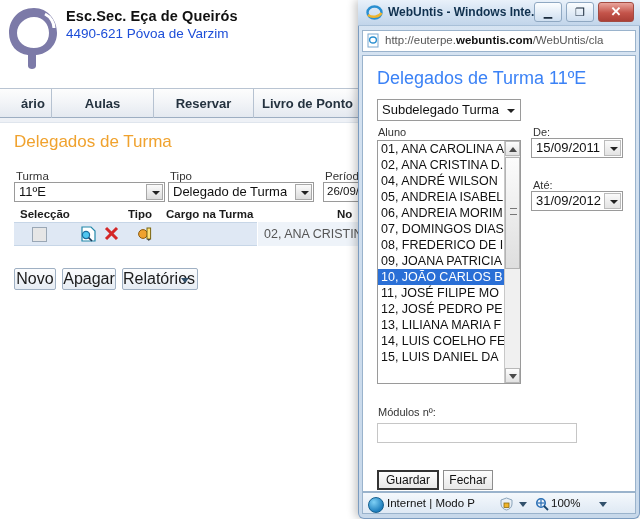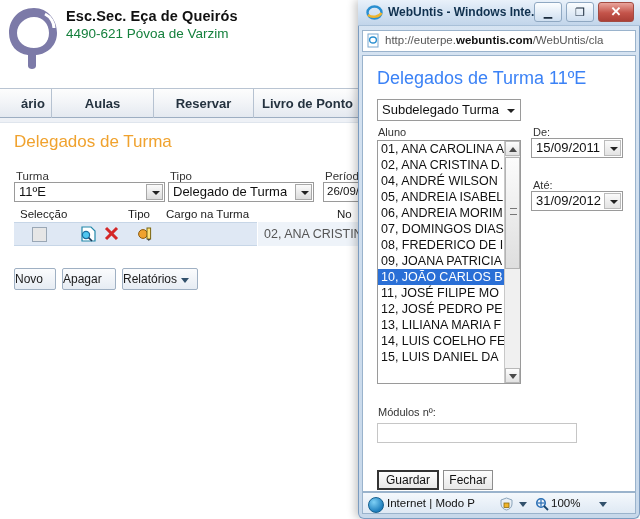--- a/index.html
+++ b/index.html
@@ -9,21 +9,21 @@
     font-family:"Liberation Sans", sans-serif;
     font-size:12px;color:#1c1c1c;
   }
 
   
   #page{position:absolute;left:0;top:0;width:640px;height:519px;background:#fff;}
 
   .header{position:absolute;left:0;top:0;width:640px;height:86px;background:#fff;}
   .logo{position:absolute;left:4px;top:4px;width:58px;height:66px;}
   .school-name{position:absolute;left:66px;top:8px;font-size:14.5px;font-weight:bold;color:#111;letter-spacing:0.1px;}
-  .school-addr{position:absolute;left:66px;top:26px;font-size:13.5px;color:#15803d;}
+  .school-addr{position:absolute;left:66px;top:26px;font-size:13.5px;color:#1d4ed8;}
 
   
   .tabstrip{position:absolute;left:0;top:88px;width:640px;height:30px;
     background:linear-gradient(to bottom,#fdfdfd 0%,#f3f5f8 45%,#e4e9f0 100%);
     border-top:1px solid #b9c4d2;border-bottom:1px solid #9daec2;box-sizing:border-box;}
   .tab{position:absolute;top:0;height:29px;line-height:29px;text-align:center;
     font-size:13px;font-weight:bold;color:#24323f;
     border-right:1px solid #b6c2d1;box-sizing:border-box;}
   .tab.first{border-left:none;}
   .underbar{position:absolute;left:0;top:118px;width:640px;height:4px;background:#eef1f6;border-bottom:1px solid #dfe5ed;}
@@ -34,30 +34,30 @@
   .combo{position:absolute;height:20px;border:1px solid #9a9a9a;background:#fff;box-sizing:border-box;}
   .combo .val{position:absolute;left:4px;top:1px;font-size:13px;color:#111;white-space:nowrap;overflow:hidden;}
   .combo .arrowbox{position:absolute;right:1px;top:1px;width:17px;height:16px;
     background:linear-gradient(to bottom,#fbfbfb,#dcdcdc);border:1px solid #a8a8a8;box-sizing:border-box;}
   .combo .arrowbox:after{content:"";position:absolute;left:5px;top:6px;
     border-left:4px solid transparent;border-right:4px solid transparent;border-top:4px solid #222;}
   .textbox{position:absolute;height:20px;border:1px solid #9a9a9a;background:#fff;box-sizing:border-box;
     font-size:11.5px;color:#111;padding:2px 3px;overflow:hidden;white-space:nowrap;}
 
   
-  .gridhead{position:absolute;font-size:11.5px;font-weight:normal;color:#1b1b1b;}
+  .gridhead{position:absolute;font-size:11.5px;font-weight:bold;color:#1b1b1b;}
   .gridrow{position:absolute;left:14px;top:222px;width:346px;height:24px;background:#dfe8f4;border-top:1px solid #c7d6e7;border-bottom:1px solid #c7d6e7;box-sizing:border-box;}
   .cellbox{position:absolute;top:222px;height:24px;background:#eef3f9;border-left:1px solid #fff;box-sizing:border-box;
     font-size:12.5px;color:#555;line-height:24px;padding-left:6px;overflow:hidden;white-space:nowrap;}
   .chk{position:absolute;left:32px;top:227px;width:13px;height:13px;border:1px solid #9aa7b5;background:#e6e6e6;}
 
   .btn{position:absolute;height:22px;box-sizing:border-box;
     background:linear-gradient(to bottom,#fbfcfd,#e6ecf3);
     border:1px solid #9fb0c3;border-radius:2px;
-    font-size:12px;color:#1b1b1b;line-height:20px;}
+    font-size:16px;color:#1b1b1b;text-align:center;line-height:20px;}
   .btn .cap{display:block;}
 
   
   #popup{position:absolute;left:358px;top:0px;width:282px;height:519px;}
   .win-frame{position:absolute;left:0;top:0;width:282px;height:519px;
     background:linear-gradient(to bottom,#d7e4f2,#c7d8ea);
     border:1px solid #7c9cc0;border-top:none;border-radius:0 0 6px 6px;box-sizing:border-box;
     box-shadow:-3px 0 8px rgba(0,0,0,0.22);}
   .titlebar{position:absolute;left:0;top:0;width:282px;height:26px;
     background:linear-gradient(to bottom,#e9f1fa 0%,#d3e2f2 50%,#c2d5ea 100%);

